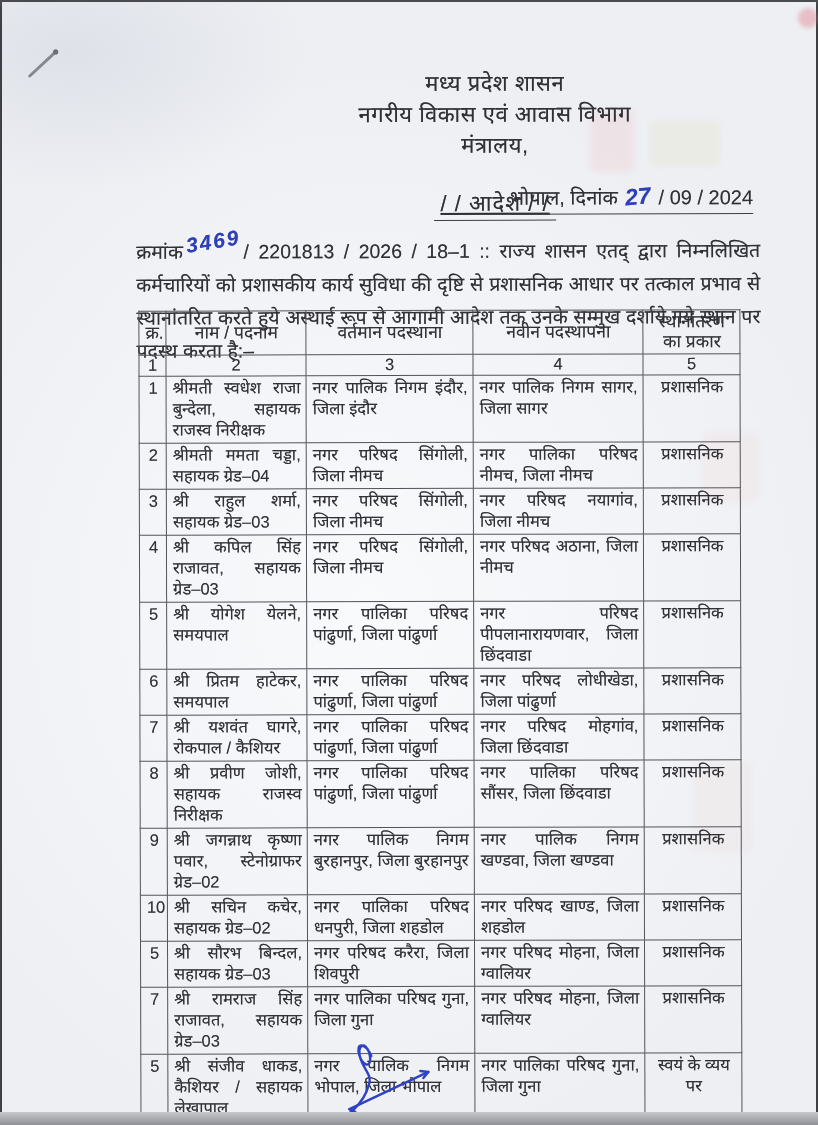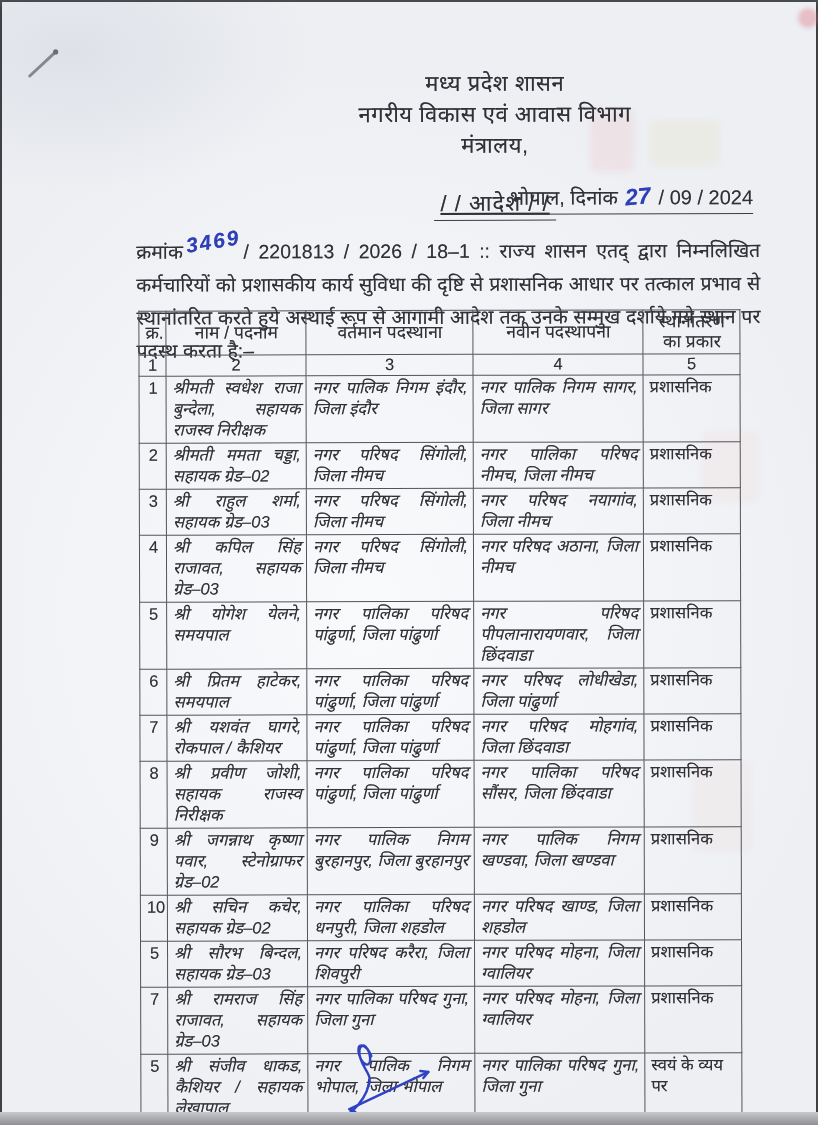--- a/index.html
+++ b/index.html
@@ -69,22 +69,22 @@
   }
   table.transfers th, table.transfers td{
     border:1.5px solid #53545a;
     padding:1px 5px 2px 6px;
     vertical-align:top;
     font-size:16.5px;line-height:21px;font-weight:400;
   }
   table.transfers th{font-size:17.5px;text-align:center;vertical-align:middle;line-height:20px;}
   tr.numrow td{text-align:center;height:20px;line-height:18px;padding:0;}
   td.c-sn{text-align:center;}
-  td.c-name, td.c-cur, td.c-new{text-align:justify;font-style:italic;}
-  td.c-type{text-align:left;}
+  td.c-name, td.c-cur, td.c-new{text-align:justify;}
+  td.c-type{text-align:center;}
   tbody tr{height:43px;}
   tbody tr:nth-child(1){height:60px;}
   tbody tr:nth-child(5){height:64px;}
   tbody tr:nth-child(9){height:64px;}
   tbody tr:nth-child(10){height:40px;}
   tbody tr:nth-child(12){height:58px;}
   tbody tr:nth-child(13){height:62px;}
   
   .penmark{position:absolute;left:22px;top:40px;}
   .signature{position:absolute;left:328px;top:1038px;}
@@ -151,21 +151,21 @@
       <tbody>
           <tr>
             <td class="c-sn">1</td>
             <td class="c-name">श्रीमती स्वधेश राजा बुन्देला, सहायक राजस्व निरीक्षक</td>
             <td class="c-cur">नगर पालिक निगम इंदौर, जिला इंदौर</td>
             <td class="c-new">नगर पालिक निगम सागर, जिला सागर</td>
             <td class="c-type">प्रशासनिक</td>
           </tr>
           <tr>
             <td class="c-sn">2</td>
-            <td class="c-name">श्रीमती ममता चड्डा, सहायक ग्रेड–02</td>
+            <td class="c-name">श्रीमती ममता चड्डा, सहायक ग्रेड–04</td>
             <td class="c-cur">नगर परिषद सिंगोली, जिला नीमच</td>
             <td class="c-new">नगर पालिका परिषद नीमच, जिला नीमच</td>
             <td class="c-type">प्रशासनिक</td>
           </tr>
           <tr>
             <td class="c-sn">3</td>
             <td class="c-name">श्री राहुल शर्मा, सहायक ग्रेड–03</td>
             <td class="c-cur">नगर परिषद सिंगोली, जिला नीमच</td>
             <td class="c-new">नगर परिषद नयागांव, जिला नीमच</td>
             <td class="c-type">प्रशासनिक</td>

